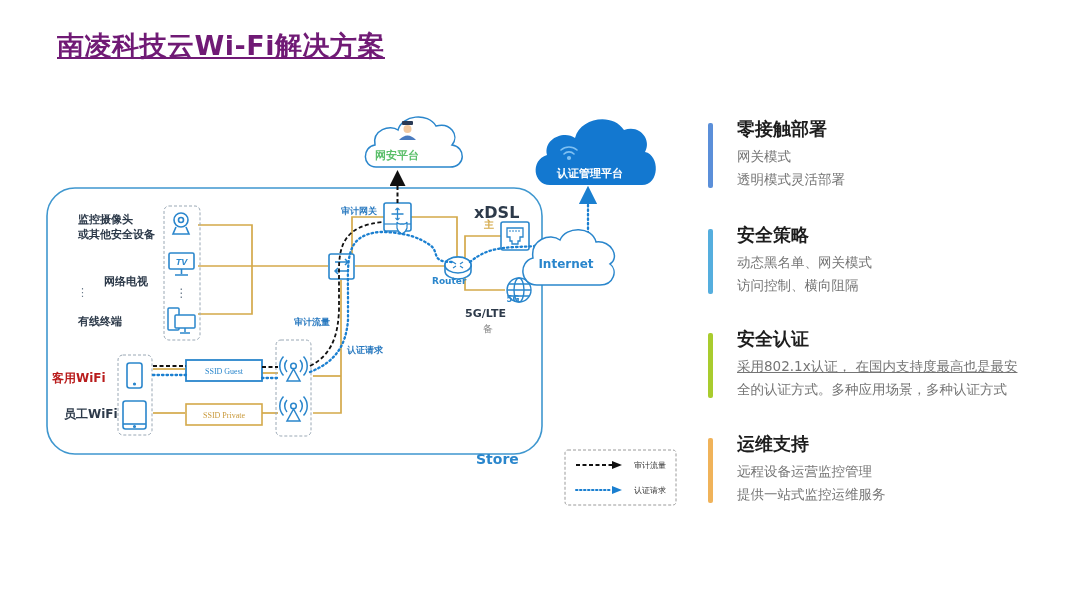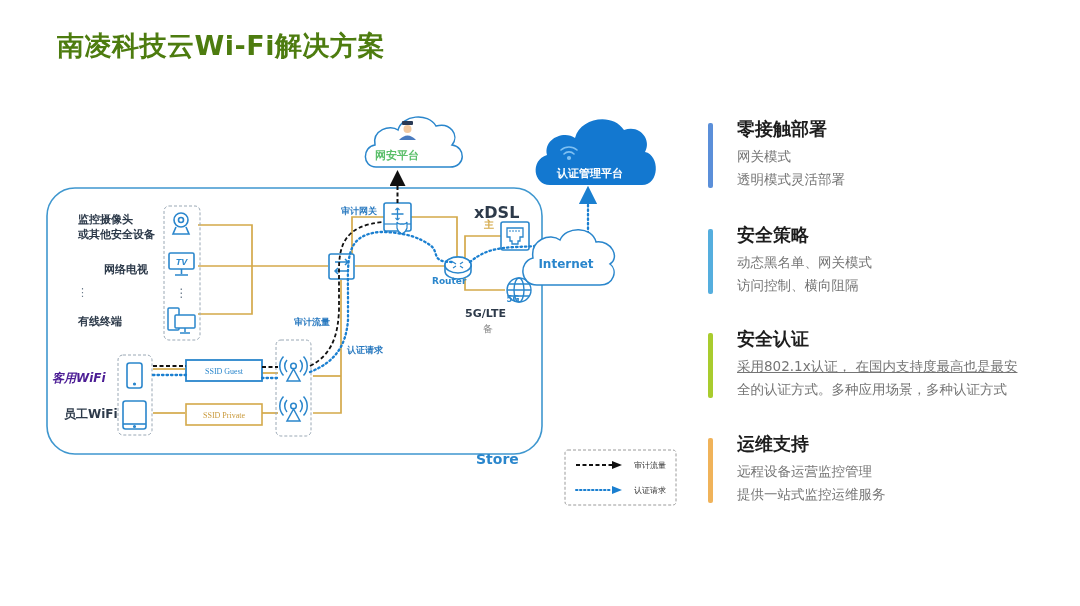--- a/index.html
+++ b/index.html
@@ -17,21 +17,21 @@
     .wifi-lbl { font-size: 12px; }
     .ann-lbl { font-size: 9px; color: #2a7ac0; }
     .feat { position: absolute; left: 708px; }
     .feat .bar { position: absolute; left: 0; top: 0; width: 5px; border-radius: 2px; }
     .feat .ftitle { position: absolute; left: 29px; top: -6px; font-size: 18px; font-weight: bold; color: #1d1d1d; white-space: nowrap; }
     .feat .fline { position: absolute; left: 29px; font-size: 13.5px; color: #757575; white-space: nowrap; text-align: center; }
   </style>
 </head>
 <body>
 
-<div class="title" style="color: #4d7c0f;">南凌科技云Wi-Fi解决方案</div>
+<div class="title" style="color: #701a75; text-decoration: underline;">南凌科技云Wi-Fi解决方案</div>
 
 <svg id="diagram" viewBox="0 0 700 606" xmlns="http://www.w3.org/2000/svg">
   <defs>
     <marker id="arrBlack" markerWidth="8" markerHeight="8" refX="4" refY="4" orient="auto">
       <path d="M0,0 L8,4 L0,8 z" fill="#111"></path>
     </marker>
     <marker id="arrBlue" markerWidth="8" markerHeight="8" refX="4" refY="4" orient="auto">
       <path d="M0,0 L8,4 L0,8 z" fill="#1a7fd0"></path>
     </marker>
   </defs>
@@ -175,24 +175,24 @@
     <path d="M612,486 L622,490 L612,494 Z" fill="#1a7fd0"></path>
     <text x="634" y="468" font-size="8" fill="#333">审计流量</text>
     <text x="634" y="493" font-size="8" fill="#333">认证请求</text>
   </g>
 </svg>
 
 <div class="lbl dev-lbl" style="left:78px;top:212px;">
   <div>监控摄像头</div>
   <div>或其他安全设备</div>
 </div>
-<div class="lbl dev-lbl" style="left:78px;top:262px;padding-left:26px;">网络电视</div>
+<div class="lbl dev-lbl" style="left:78px;top:274px;padding-left:26px;">网络电视</div>
 <div class="lbl dev-lbl" style="left:77px;top:285px;color:#6b7b8b;font-weight:normal;">⋮</div>
 <div class="lbl dev-lbl" style="left:78px;top:314px;text-align:right;">有线终端</div>
-<div class="lbl wifi-lbl" style="left:52px;top:370px;color:#4c1d95;font-style:italic;">客用WiFi</div>
+<div class="lbl wifi-lbl" style="left:52px;top:370px;color:#b91c1c;">客用WiFi</div>
 <div class="lbl wifi-lbl" style="left:64px;top:406px;color:#2d3a4a;">员工WiFi</div>
 
 <div class="lbl ann-lbl" style="left:341px;top:205px;">审计网关</div>
 <div class="lbl ann-lbl" style="left:294px;top:316px;">审计流量</div>
 <div class="lbl ann-lbl" style="left:347px;top:344px;">认证请求</div>
 <div class="lbl" style="left:432px;top:276px;font-size:9px;color:#2a86cc;">Router</div>
 
 <div class="lbl" style="left:474px;top:203px;font-size:16px;color:#2d3a4a;">xDSL</div>
 <div class="lbl" style="left:484px;top:218px;font-size:10px;color:#d4a94a;">主</div>
 <div class="lbl" style="left:465px;top:307px;font-size:11px;color:#2d3a4a;">5G/LTE</div>

